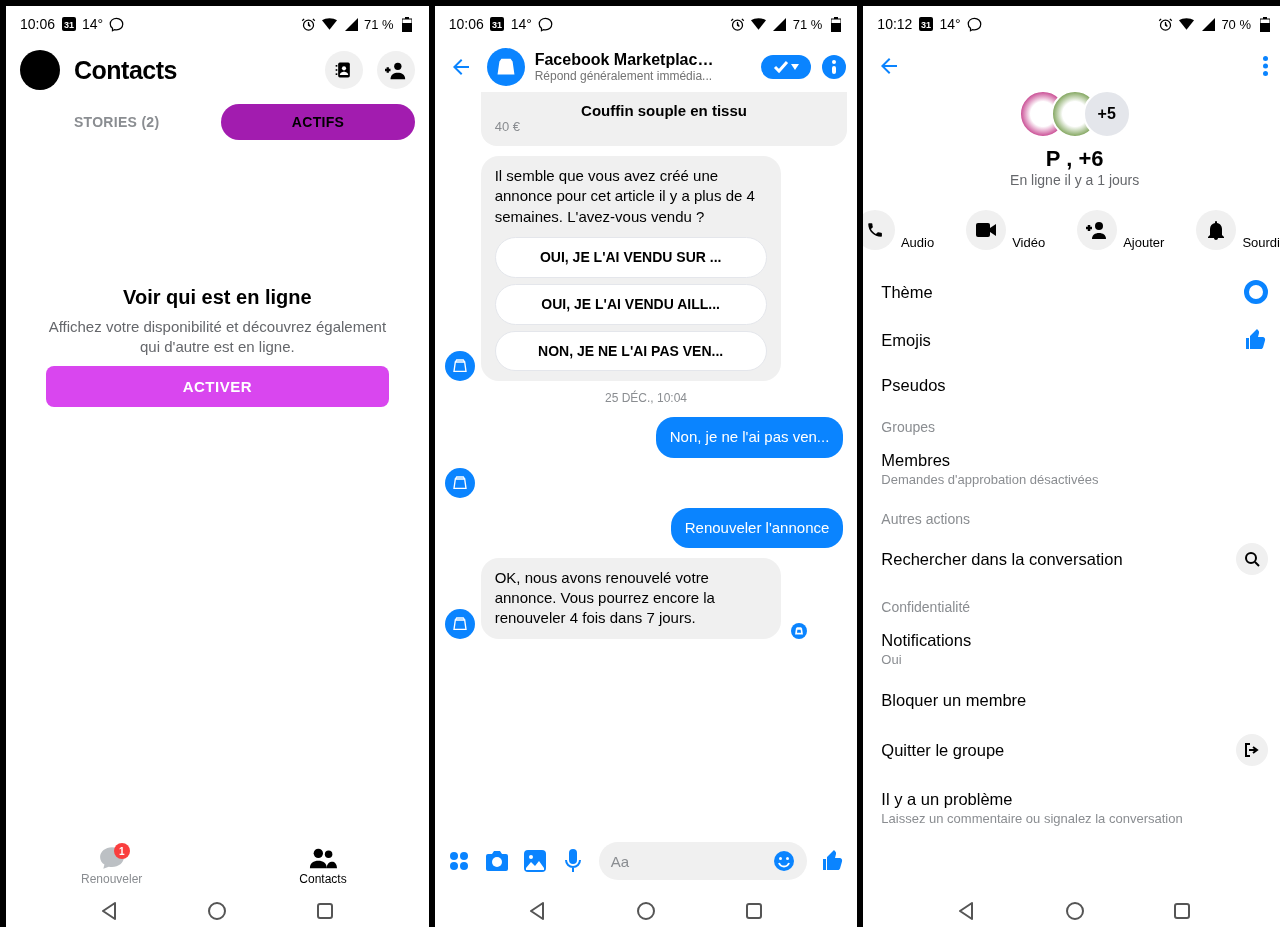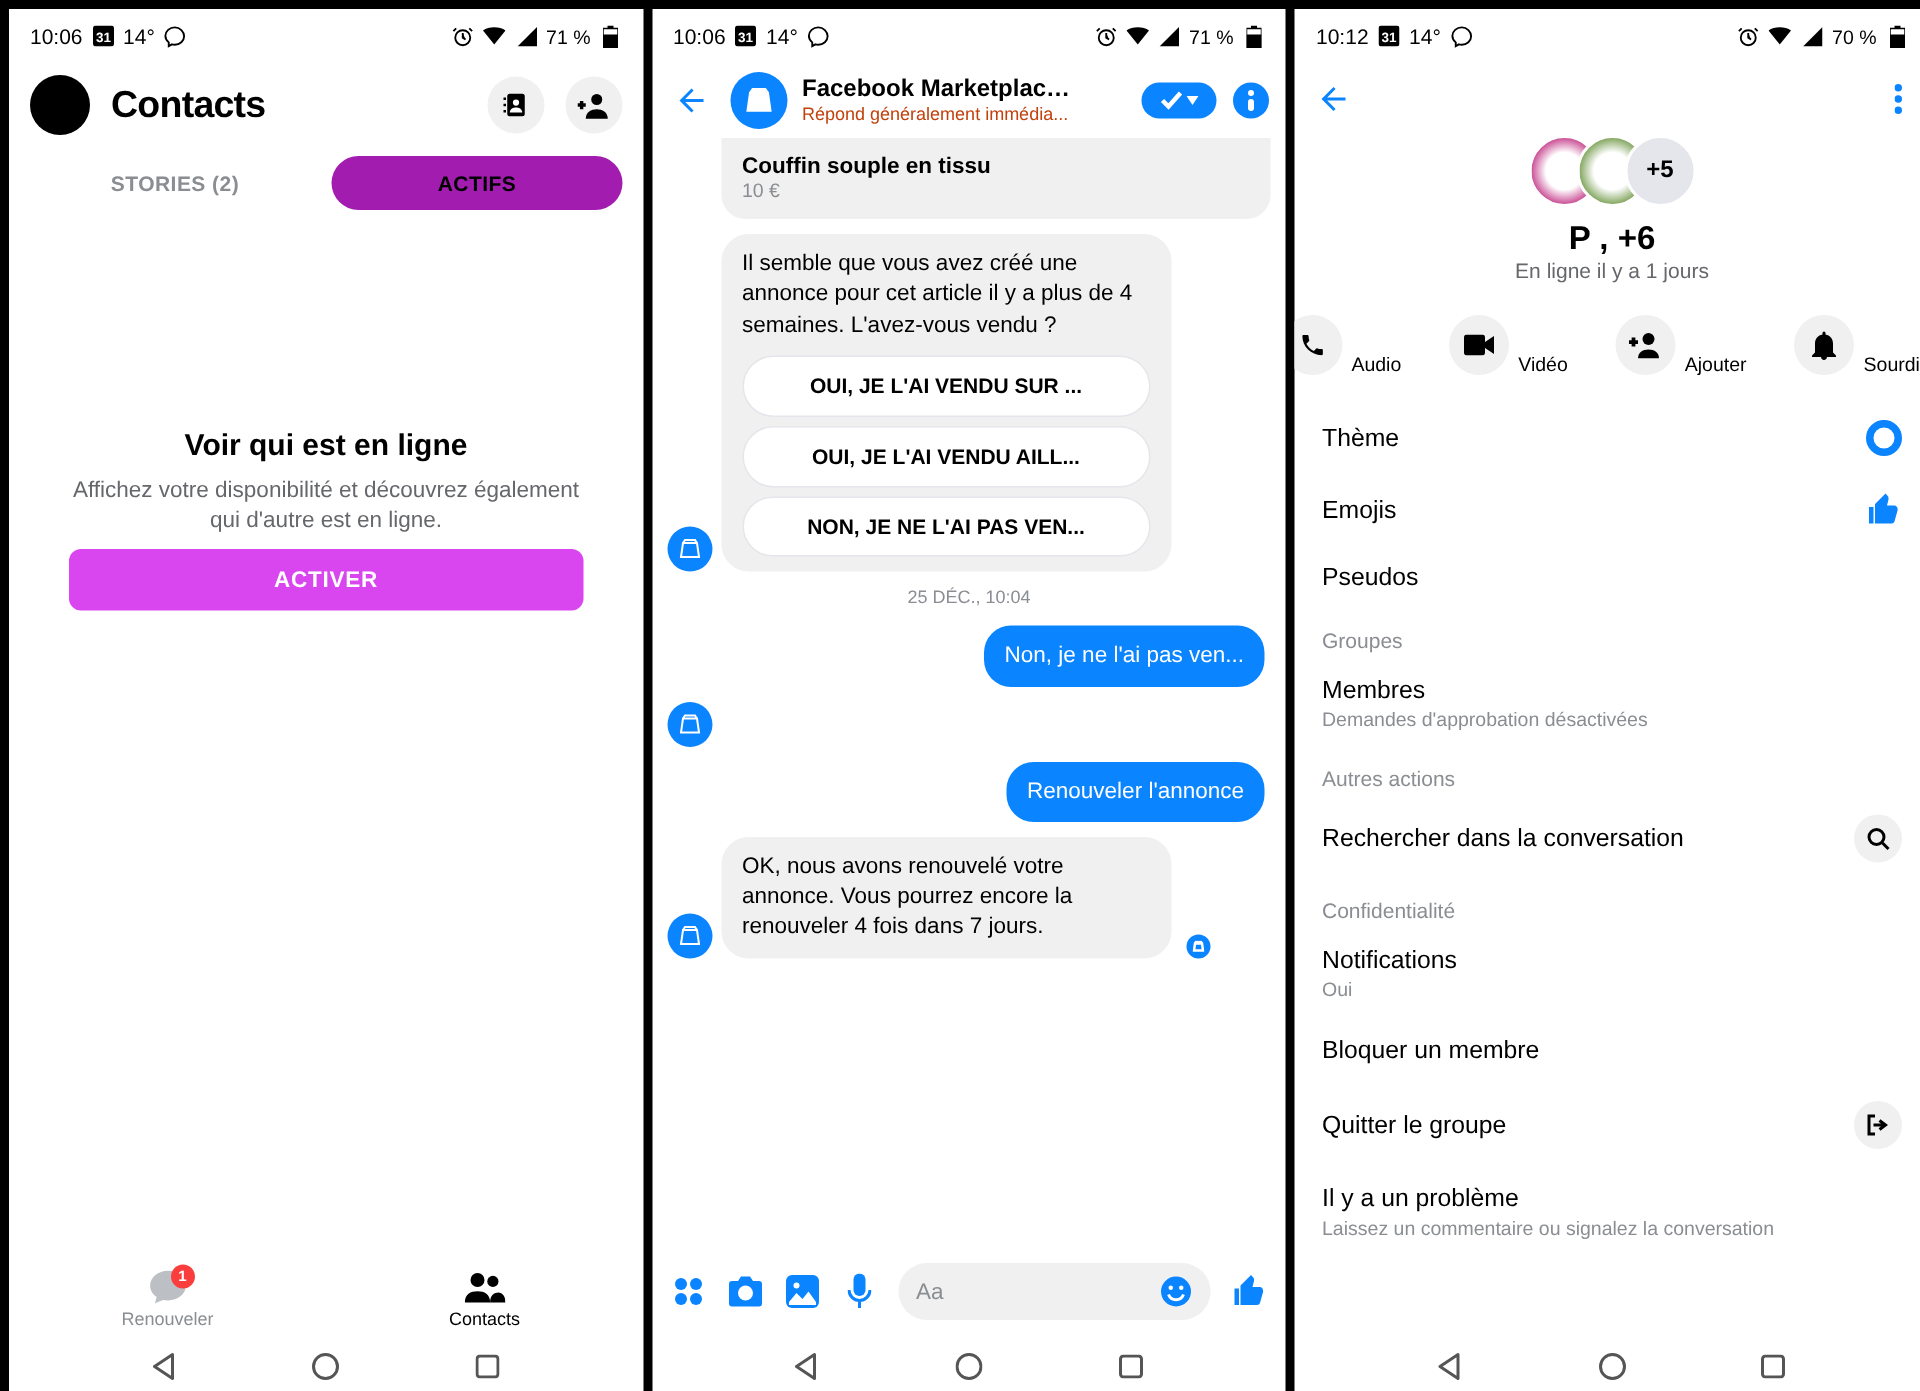--- a/index.html
+++ b/index.html
@@ -37,27 +37,27 @@
 
 .android-nav { display: flex; justify-content: space-around; align-items: center; height: 45px; padding: 0 50px;}
 .nav-ico { width: 20px; height: 20px; display:flex; align-items:center; justify-content:center;}
 
 
 .s2-header { display: flex; align-items: center; padding: 6px 10px; gap: 10px; }
 .back { color: #0a84ff; font-size: 26px; padding: 4px;}
 .s2-avatar { width: 38px; height: 38px; border-radius: 50%; background: #0a84ff; display:flex; align-items:center; justify-content:center; color:#fff;}
 .s2-name { flex: 1; }
 .s2-name .n1 { font-size: 16px; font-weight: 700; white-space: nowrap; overflow: hidden; text-overflow: ellipsis; max-width: 180px;}
-.s2-name .n2 { font-size: 12px; color: #c2410c; white-space: nowrap; overflow: hidden; text-overflow: ellipsis; max-width: 180px;}
+.s2-name .n2 { font-size: 12px; color: #737373; white-space: nowrap; overflow: hidden; text-overflow: ellipsis; max-width: 180px;}
 .pill { background: #0a84ff; border-radius: 20px; padding: 5px 12px; color: #fff; display:flex; align-items:center; gap:2px;}
 .info-ic { color: #0a84ff; font-size: 22px;}
 
 .chat { flex: 1; overflow-y: auto; padding: 0 10px; }
 .card { background: #f0f0f0; border-radius: 0 0 16px 16px; padding: 10px 14px 12px; margin-left: 36px; margin-bottom: 10px;}
-.card .ct { font-size: 15px; font-weight: 600; }
+.card .ct { font-size: 15px; font-weight: 600; text-align: center; }
 .card .cp { font-size: 13px; color: #8a8d91; }
 
 .msg-wrap { display:flex; align-items:flex-end; gap:6px; margin-bottom:10px;}
 .mini-av { width:30px; height:30px; border-radius:50%; background:#0a84ff; display:flex; align-items:center; justify-content:center; color:#fff; flex-shrink:0;}
 .bubble { background: #f0f0f0; border-radius: 18px; padding: 10px 14px; font-size: 15px; line-height: 1.35; max-width: 300px;}
 .opts { display:flex; flex-direction:column; gap:6px; margin-top:10px;}
 .opt-btn { background:#fff; border-radius:22px; padding:10px; text-align:center; font-weight:700; font-size:14px; border:1px solid #e4e6eb;}
 
 .timestamp { text-align:center; font-size:12px; color:#8a8d91; margin: 8px 0 12px;}
 .out { display:flex; justify-content:flex-end; margin-bottom:10px; padding-right:4px;}
@@ -284,21 +284,21 @@
           <svg width="26" height="26" viewBox="0 0 26 26">
             <circle cx="13" cy="13" r="12" fill="#0a84ff"></circle>
             <circle cx="13" cy="8" r="2" fill="#fff"></circle>
             <rect x="11" y="12" width="4" height="8" rx="2" fill="#fff"></rect>
           </svg>
         </div>
   </div>
   <div class="chat">
     <div class="card">
       <div class="ct">Couffin souple en tissu</div>
-      <div class="cp">10 €</div>
+      <div class="cp">40 €</div>
     </div>
     <div class="msg-wrap">
       <div class="mini-av">
             <svg width="16" height="16" viewBox="0 0 24 24">
               <path fill="none" stroke="#fff" stroke-width="2" d="M19 6H5L3 20h18zM5 6l2-3h10l2 3"></path>
             </svg>
           </div>
       <div class="bubble">
         <div>Il semble que vous avez créé une annonce pour cet article il y a plus de 4 semaines. L'avez-vous vendu ?</div>
         <div class="opts">

